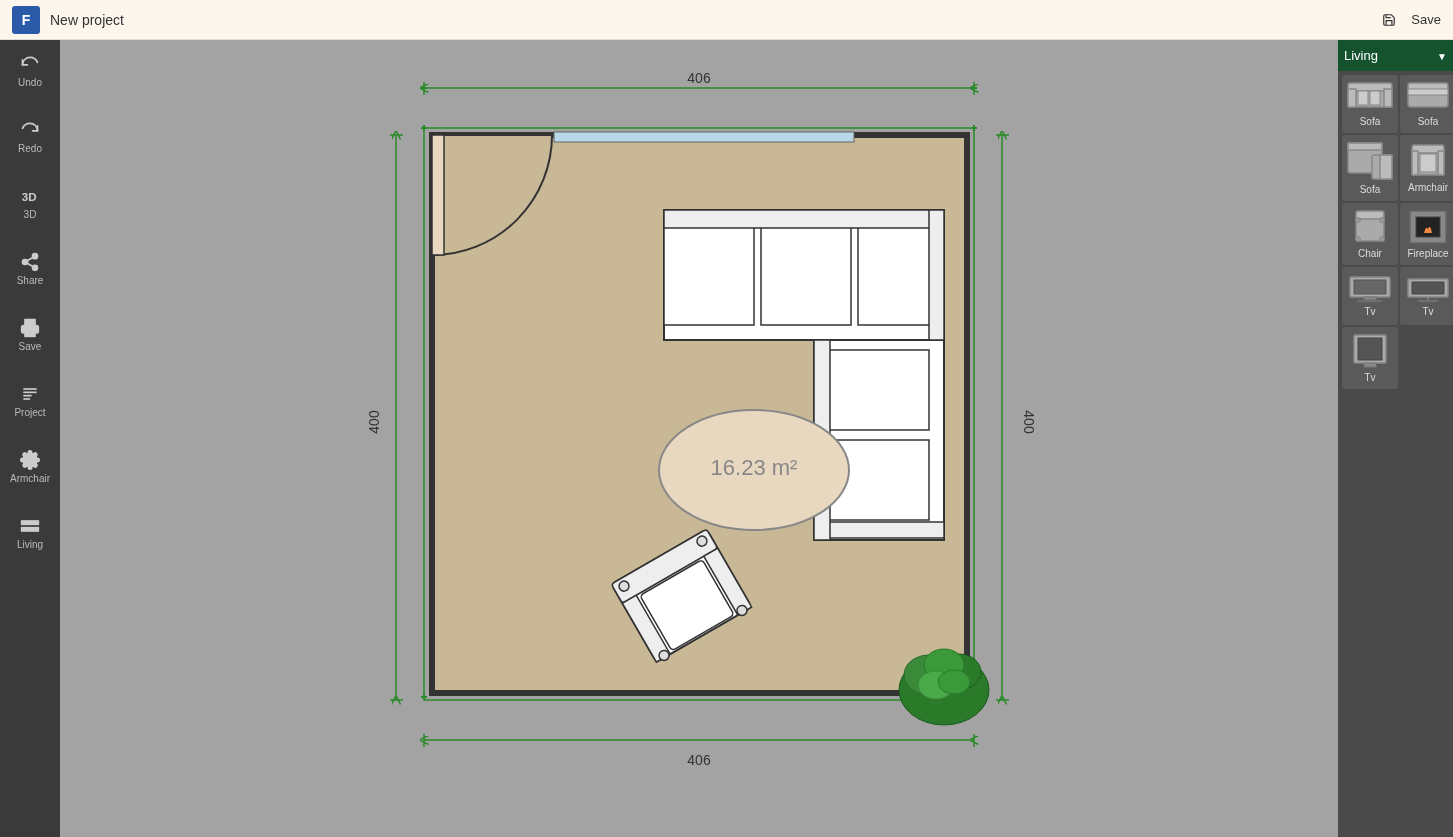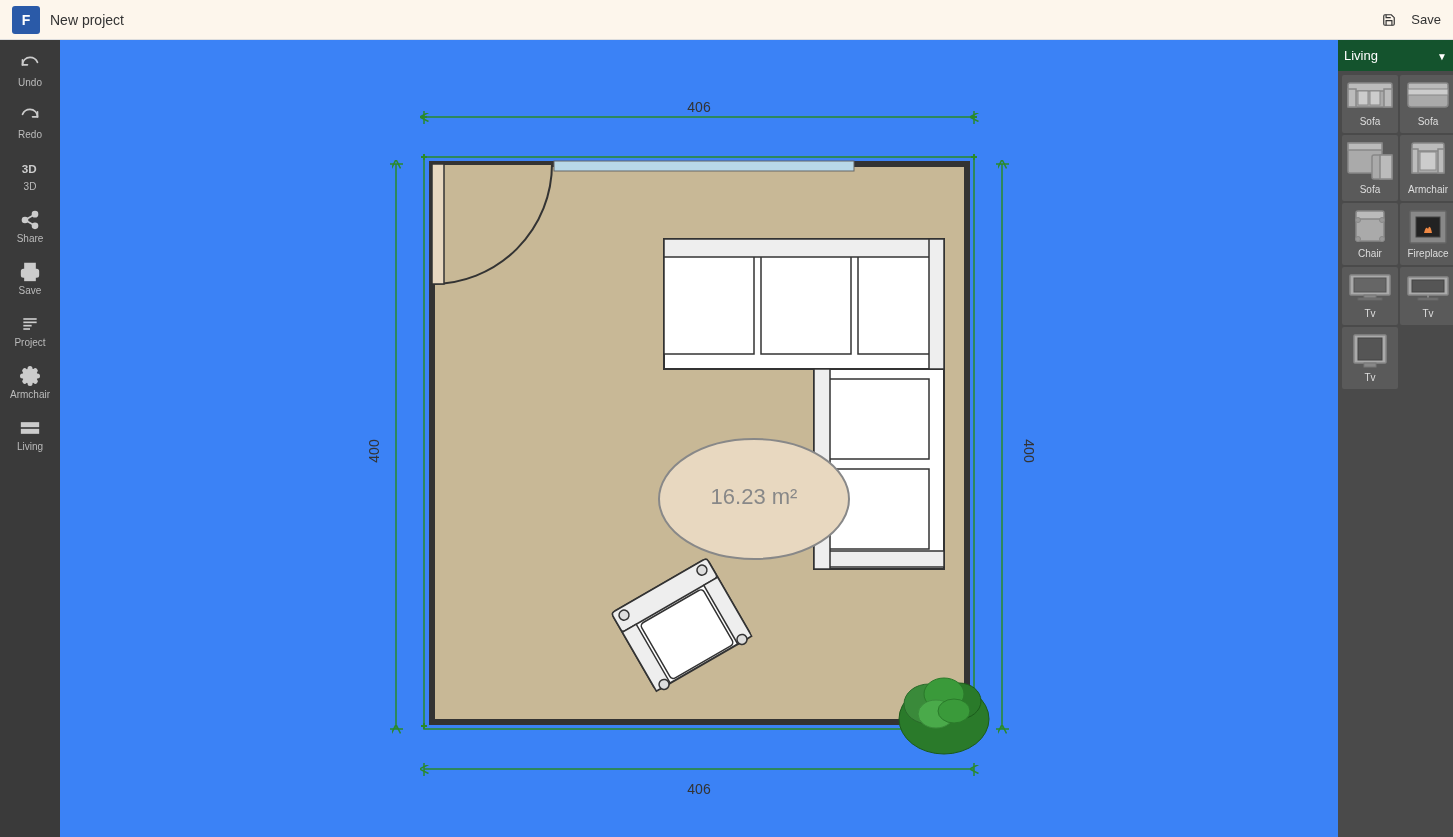--- a/index.html
+++ b/index.html
@@ -36,44 +36,44 @@
     #main { display: flex; flex: 1; overflow: hidden; }
 
     
     #left-sidebar {
       width: 60px;
       background: #3a3a3a;
       display: flex;
       flex-direction: column;
       align-items: center;
       padding-top: 8px;
-      gap: 6px;
+      gap: 20px;
       flex-shrink: 0;
     }
     .sidebar-btn {
       width: 52px;
       display: flex; flex-direction: column; align-items: center;
       padding: 6px 4px;
       color: #ccc;
       cursor: pointer;
       border-radius: 4px;
       font-size: 11px;
       gap: 3px;
       background: none; border: none;
     }
     .sidebar-btn svg { width: 20px; height: 20px; fill: #ccc; }
     .sidebar-btn span { font-size: 10px; color: #bbb; }
 
     
     #canvas-area {
       flex: 1;
-      background: #3b82f6;
+      background: #a3a3a3;
       position: relative;
       display: flex;
-      align-items: center;
+      align-items: flex-start;
       justify-content: center;
     }
 
     
     #right-sidebar {
       width: 115px;
       background: #4a4a4a;
       display: flex;
       flex-direction: column;
       flex-shrink: 0;
@@ -106,21 +106,21 @@
       display: grid;
       grid-template-columns: 1fr 1fr;
       gap: 2px;
       padding: 4px;
     }
     .furniture-item {
       background: #5a5a5a;
       display: flex;
       flex-direction: column;
       align-items: center;
-      justify-content: space-between;
+      justify-content: center;
       padding: 6px 4px;
       cursor: pointer;
       border-radius: 2px;
       gap: 3px;
       min-height: 58px;
     }
     .furniture-item span { font-size: 10px; color: #ddd; text-align: center; }
 
     
     #floor-plan-wrapper {

